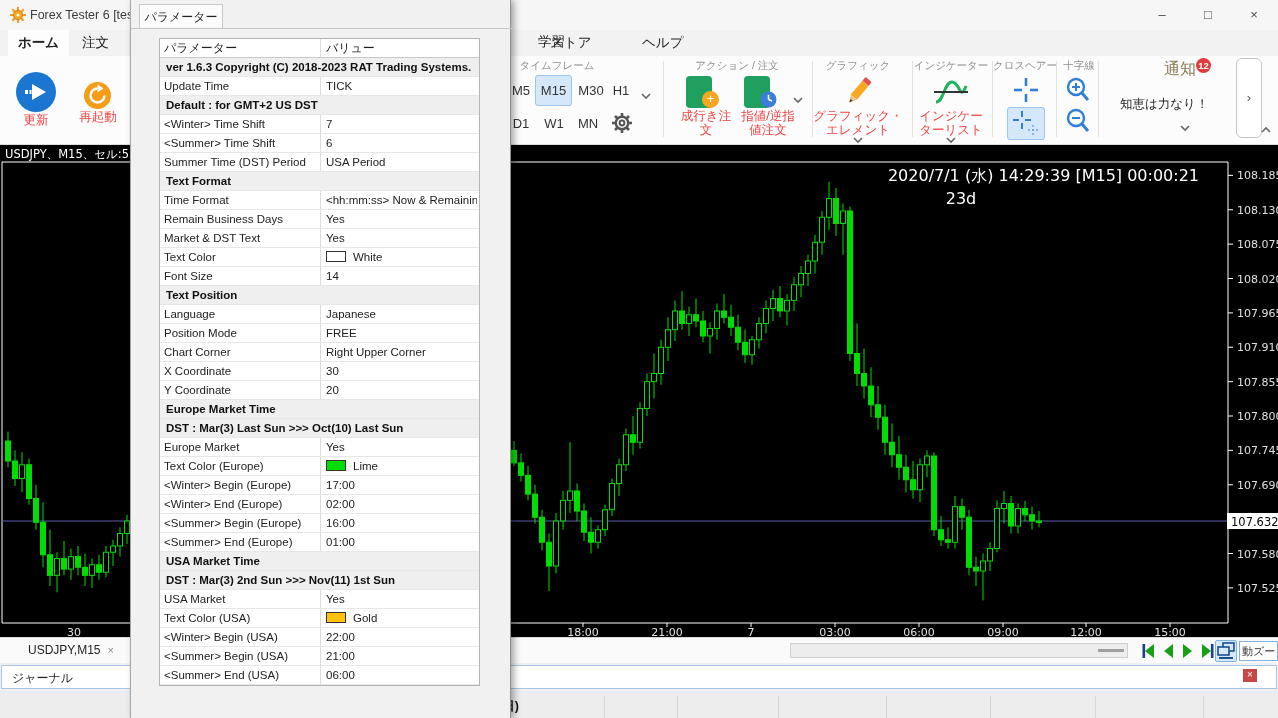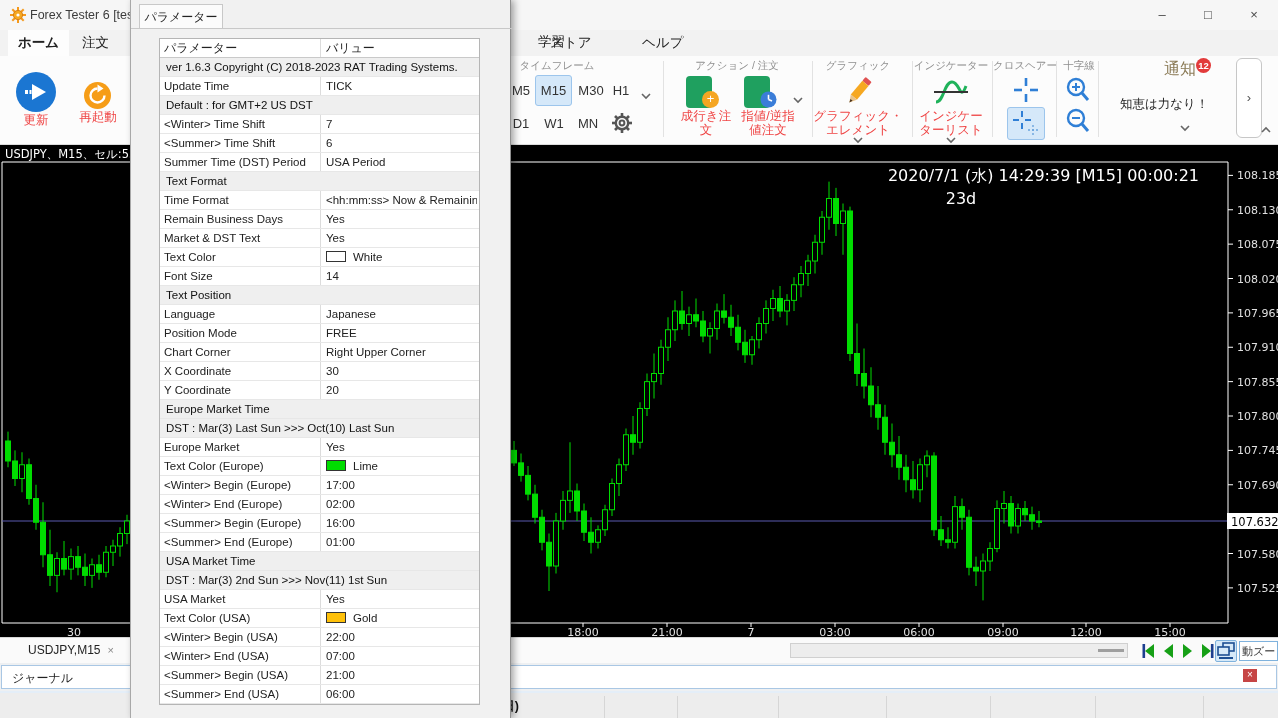--- a/index.html
+++ b/index.html
@@ -72,21 +72,21 @@
     border:1px solid #c8c8c8; border-bottom:none; font-size:12px; color:#222;
     text-align:center; line-height:24px; }
   #dlg-tabline { left:0; top:28px; width:381px; height:1px; background:#c8c8c8; }
   #dlg-table { left:28px; top:38px; width:321px; background:#fff; border:1px solid #b5b5b5; }
   .trow { position:relative; height:19px; line-height:19px; font-size:11.5px;
     border-bottom:1px solid #e7e7e7; white-space:nowrap; overflow:hidden; }
   .trow .c1 { position:absolute; left:4px; top:0; width:156px; color:#222; overflow:hidden; }
   .trow .c2 { position:absolute; left:166px; top:0; right:2px; color:#222; overflow:hidden; }
   .trow .coldiv { position:absolute; left:160px; top:0; bottom:0; width:1px; background:#dcdcdc; }
   .trow.head { border-bottom:1px solid #c9c9c9; font-size:12px; color:#333; }
-  .trow.section { background:#efefef; font-weight:normal; padding-left:6px; color:#111; }
+  .trow.section { background:#efefef; font-weight:bold; padding-left:6px; color:#111; }
   .swatch { display:inline-block; width:20px; height:11px; border:1px solid #333;
     vertical-align:-1px; margin-right:7px; }
 </style>
 </head>
 <body>
 
 <div id="stage">
 
   <div class="abs" id="titlebar">
     <svg class="abs" style="left:10px;top:7px" width="16" height="16" viewBox="0 0 16 16">
@@ -696,25 +696,20 @@
           <span class="c1">Text Color (USA)</span>
           <span class="c2"><span class="swatch" style="background: rgb(255, 193, 10);"></span>Gold</span>
           <span class="coldiv"></span>
         </div>
         <div class="trow">
           <span class="c1">&lt;Winter&gt; Begin (USA)</span>
           <span class="c2">22:00</span>
           <span class="coldiv"></span>
         </div>
         <div class="trow">
-          <span class="c1">&lt;Winter&gt; End (USA)</span>
-          <span class="c2">07:00</span>
-          <span class="coldiv"></span>
-        </div>
-        <div class="trow">
           <span class="c1">&lt;Summer&gt; Begin (USA)</span>
           <span class="c2">21:00</span>
           <span class="coldiv"></span>
         </div>
         <div class="trow">
           <span class="c1">&lt;Summer&gt; End (USA)</span>
           <span class="c2">06:00</span>
           <span class="coldiv"></span>
         </div>
       </div>

